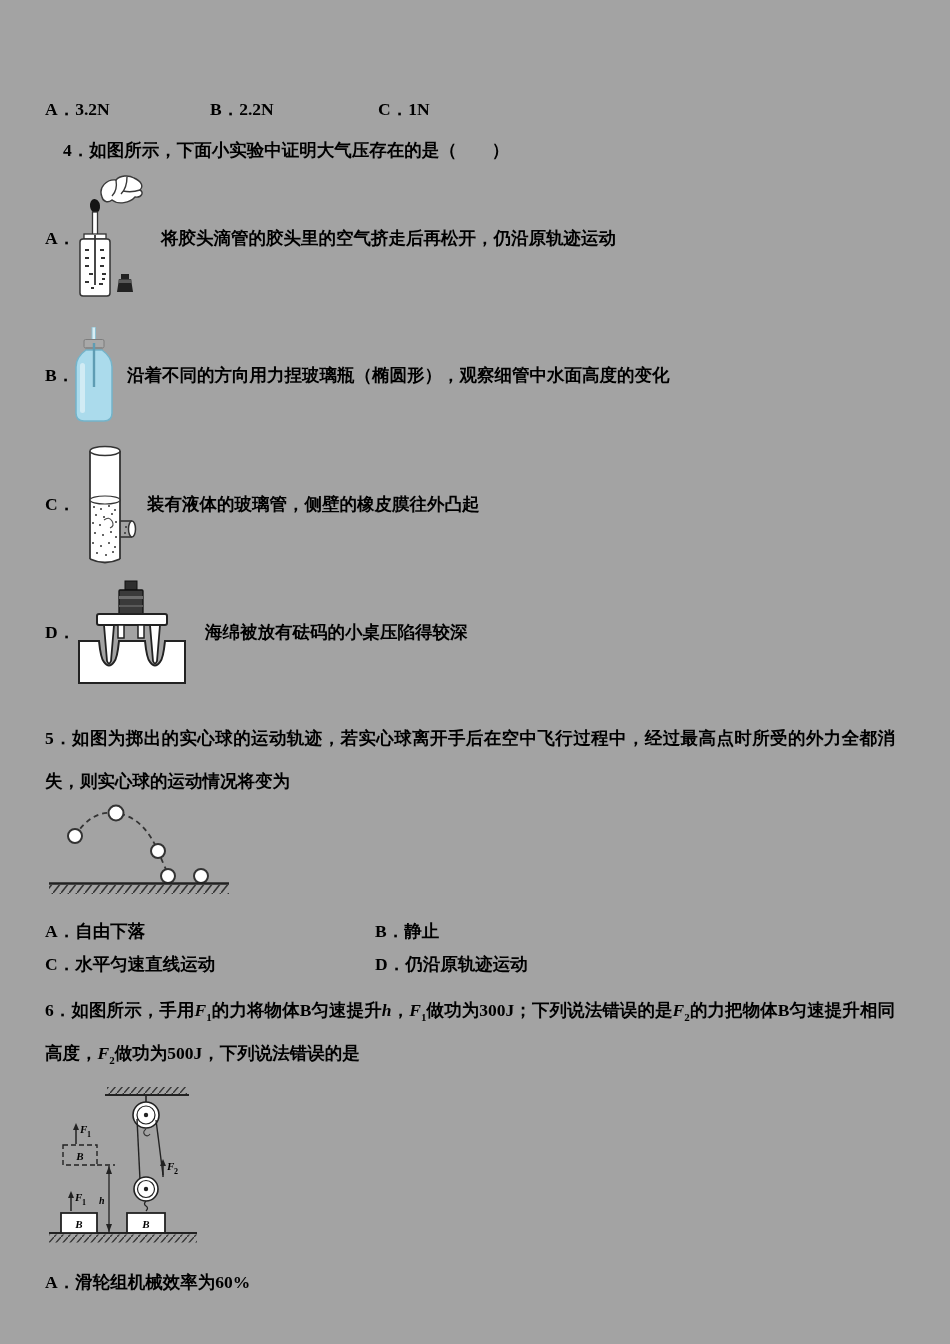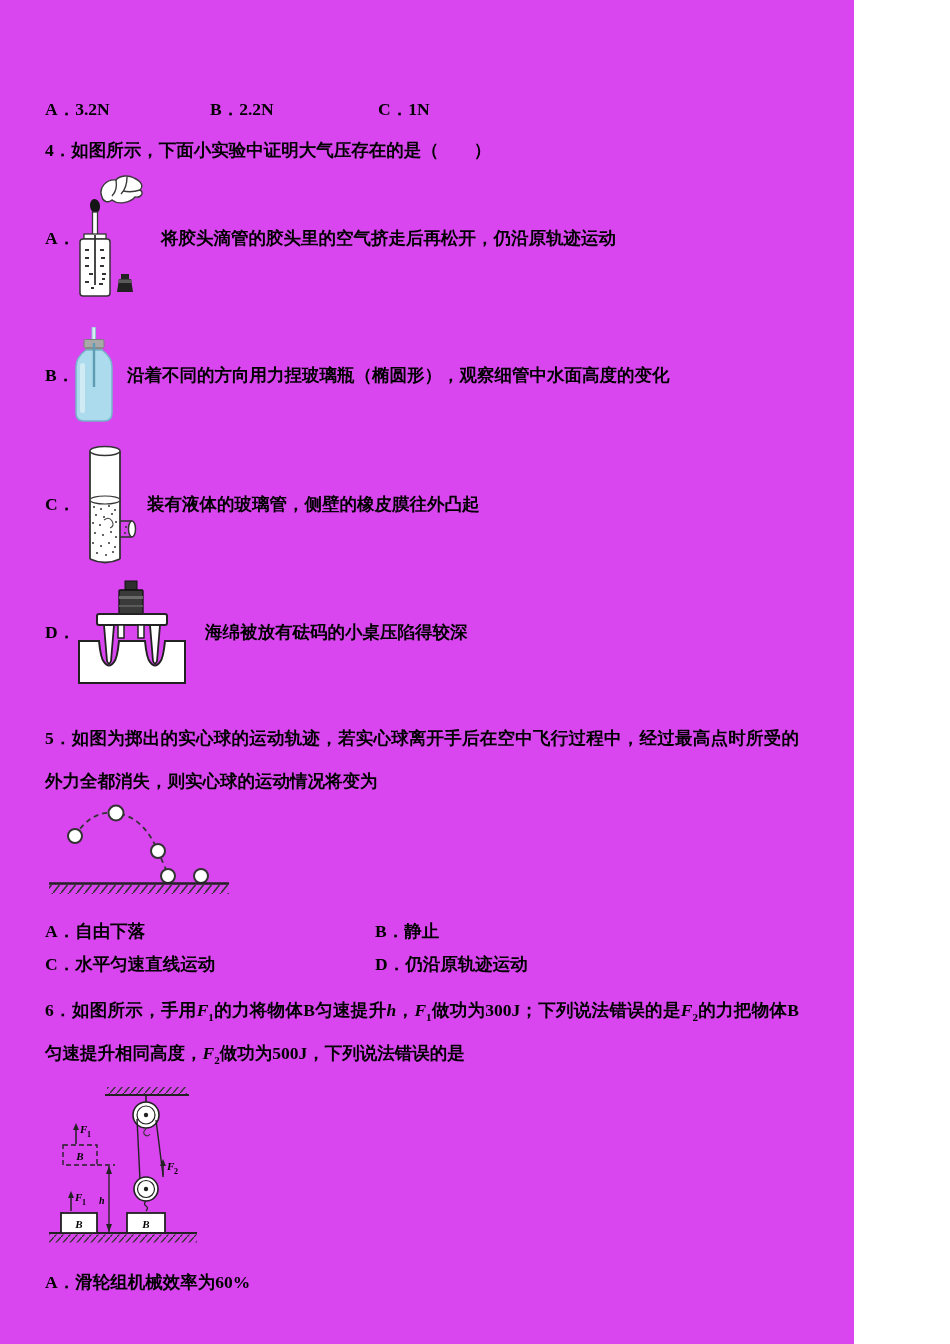--- a/index.html
+++ b/index.html
@@ -1,27 +1,27 @@
 <!DOCTYPE html>
 <html><head>
 <meta charset="utf-8">
 <style>
   html,body { margin:0; padding:0; background:#ffffff; }
   .page {
-    position:relative; width:854px; height:1344px; background:#d946ef;
+    position:relative; width:950px; height:1344px; background:#a3a3a3;
     color:#000; font-family:"Liberation Serif","DejaVu Serif",serif;
     font-weight:700; font-size:17.5px; overflow:hidden;
   }
   .content { padding:97px 55px 0 45px; }
 
   
   .ansrow { display:grid; grid-template-columns:165px 168px 165px 1fr; line-height:24px; }
 
   .stem { margin:0; line-height:43px; text-align:justify; }
-  .stem-tight { margin:16px 0 0 0; line-height:26px; }
+  .stem-tight { margin:16px 0 0 18px; line-height:26px; }
 
   .q4opt { display:flex; align-items:center; }
   .q4opt .lab { width:26px; flex:none; }
   .q4opt .fig { flex:none; }
   .q4opt .txt { margin-left:10px; }
 
   .optrow { display:grid; grid-template-columns:330px 1fr; line-height:33px; }
 
   sub { font-size:11px; line-height:0; }
   .it { font-style:italic; }

